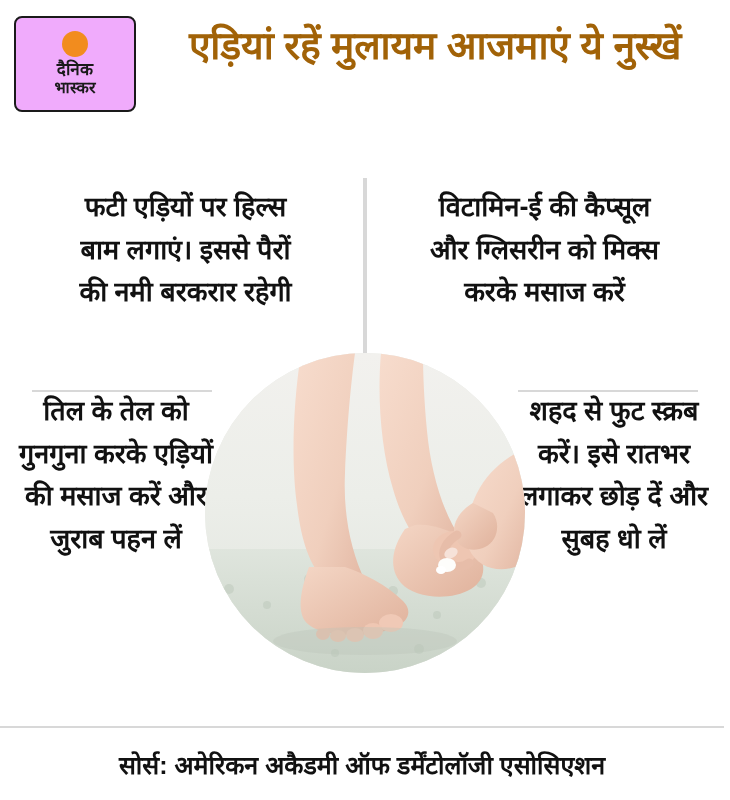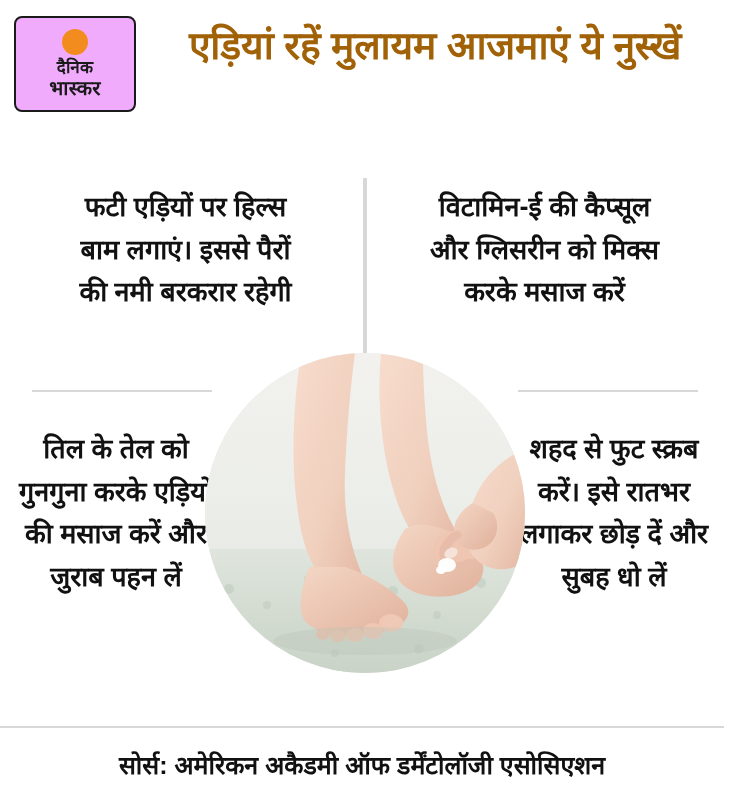--- a/index.html
+++ b/index.html
@@ -48,21 +48,21 @@
     margin-bottom: 4px;
   }
   .logo-line1 {
     font-size: 17px;
     font-weight: bold;
     color: #1a1a1a;
     line-height: 1.05;
     letter-spacing: 0.2px;
   }
   .logo-line2 {
-    font-size: 20px;
+    font-size: 16px;
     font-weight: bold;
     color: #1a1a1a;
     line-height: 1.1;
     letter-spacing: 0.2px;
   }
   .title {
     position: absolute;
     left: 150px;
     right: 10px;
     top: 18px;
@@ -115,21 +115,20 @@
     padding: 0 8px;
     box-sizing: border-box;
     display: flex;
   }
   .mid-col {
     flex: 0 0 216px;
     display: flex;
     align-items: flex-start;
     justify-content: center;
     box-sizing: border-box;
-    padding-top: 38px;
   }
   .mid-col .tip {
     font-size: 27px;
     max-width: 205px;
   }
   .mid-center {
     flex: 1 1 auto;
     position: relative;
   }
 

